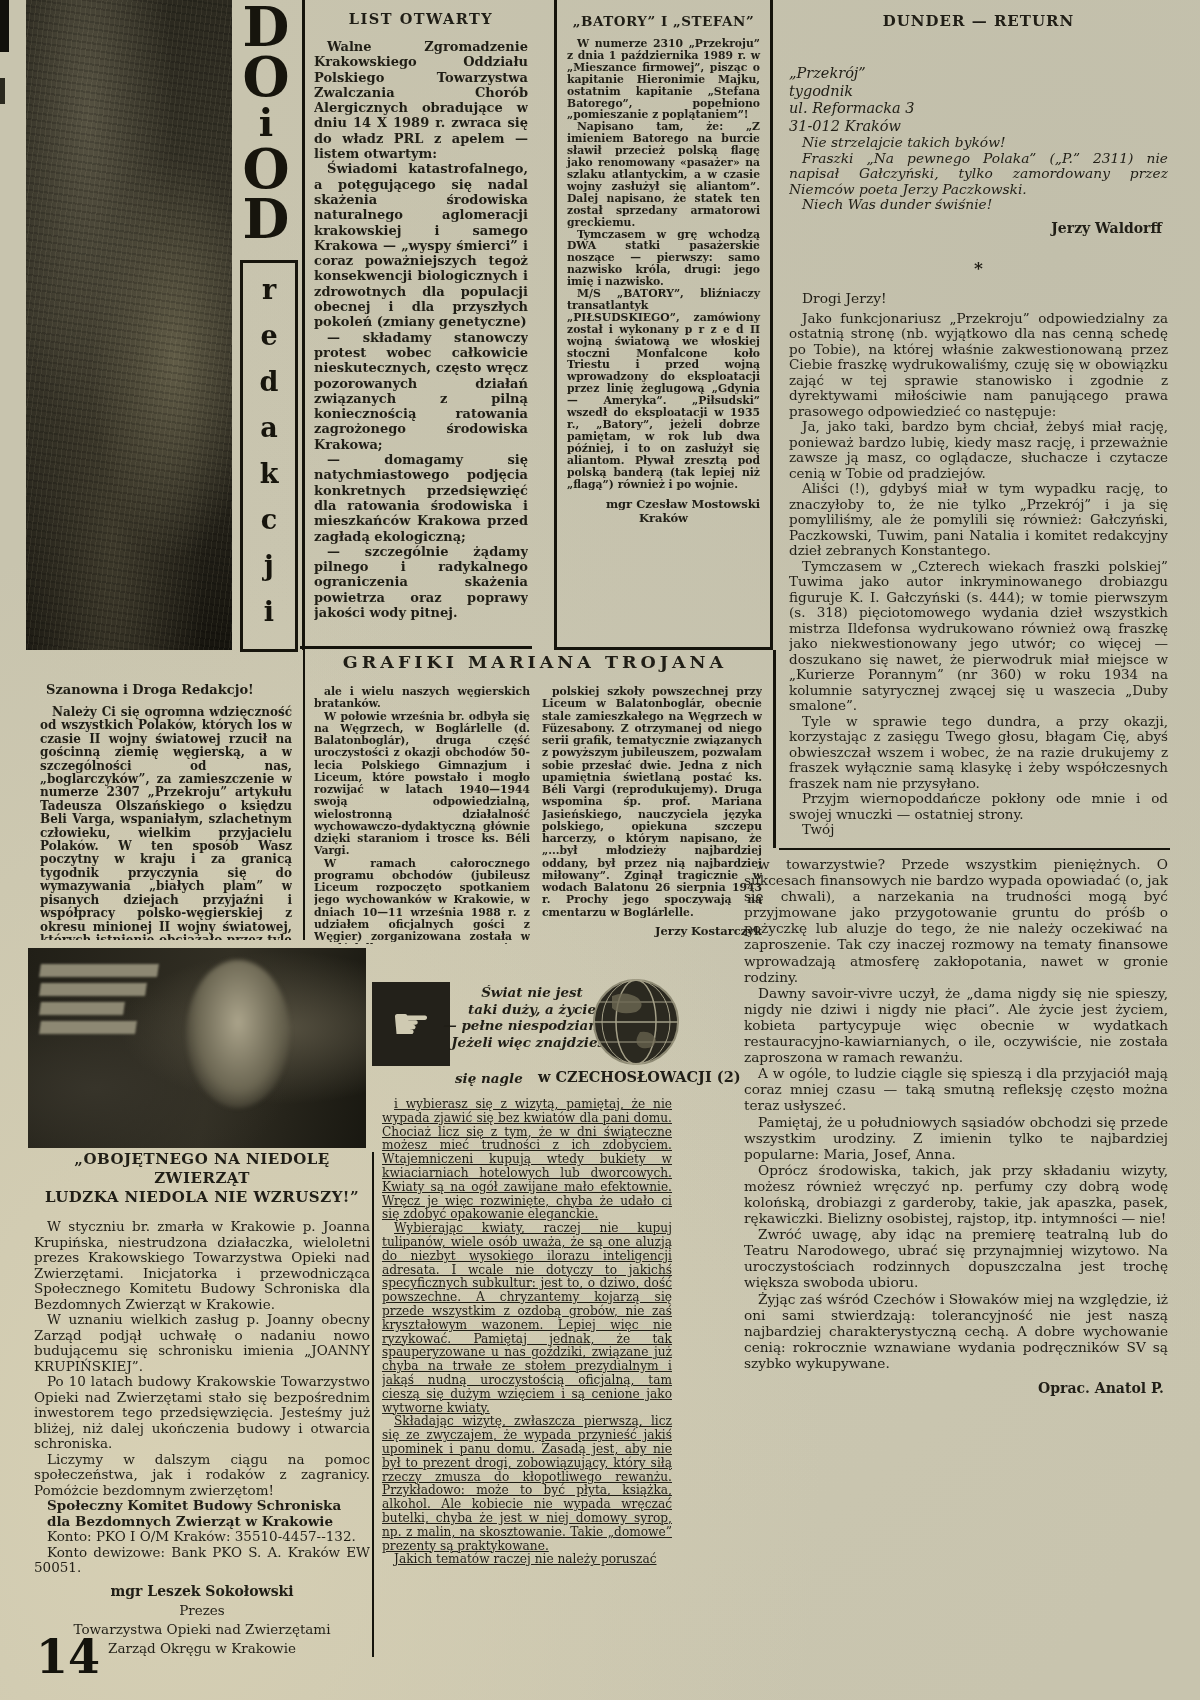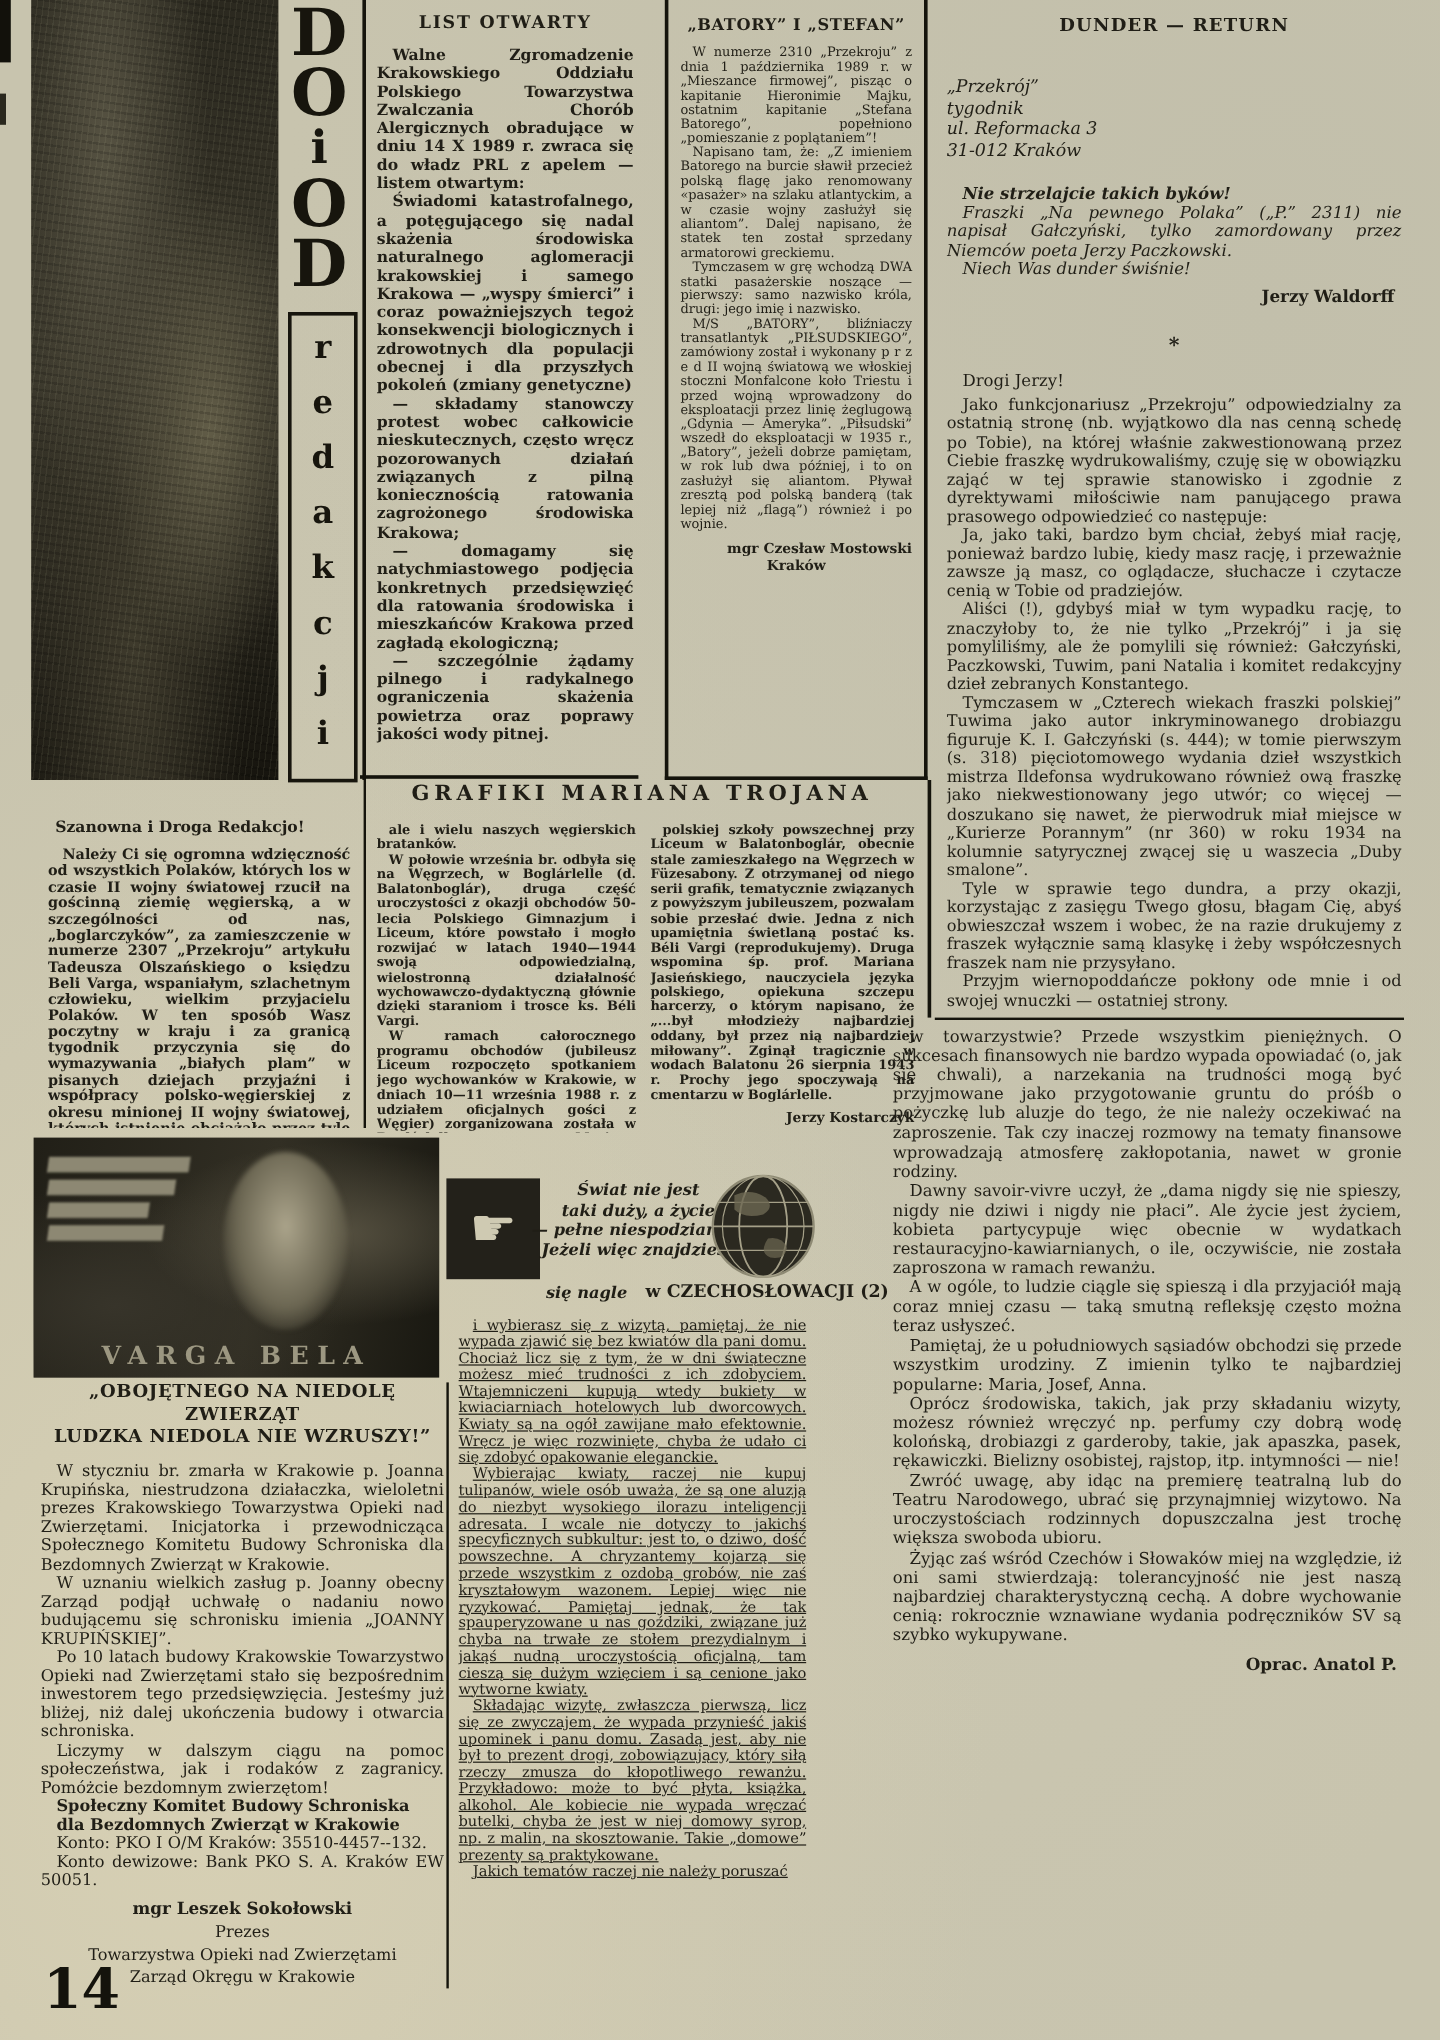--- a/index.html
+++ b/index.html
@@ -46,33 +46,33 @@
   .hrule-list{left:300px;top:646px;width:232px;height:3px;}
 
   
   .col-list{left:314px;top:10px;width:214px;height:632px;overflow:hidden;}
   .col-list h2{text-align:center;font-size:14.5px;letter-spacing:1.5px;margin-bottom:12px;}
   .col-list p{font-weight:bold;font-size:13px;line-height:15.3px;}
 
   
   .col-batory{left:554px;top:0;width:219px;height:650px;border-left:3px solid #15140c;border-right:3px solid #15140c;border-bottom:3px solid #15140c;padding:13px 10px 0;overflow:hidden;}
   .col-batory h2{text-align:center;font-size:13.5px;letter-spacing:.5px;margin-bottom:9px;}
-  .col-batory p{font-weight:normal;font-size:10.8px;line-height:11.9px;text-indent:10px;}
+  .col-batory p{font-weight:bold;font-size:10.8px;line-height:11.9px;text-indent:10px;}
   .col-batory .sig-r{font-size:11.5px;margin-top:7px;}
   .col-batory .sig-c{font-weight:bold;font-size:11.5px;}
 
   .vrule-b2{left:773px;top:650px;width:3px;height:198px;}
   .hrule-dunder{left:779px;top:848px;width:391px;height:2px;}
 
   
   .col-dunder{left:789px;top:12px;width:379px;height:830px;overflow:hidden;}
   .col-dunder h2{text-align:center;font-size:15px;letter-spacing:1px;margin-bottom:35px;}
   .lh div{font-style:italic;font-size:14.5px;line-height:17.5px;}
   .col-dunder .letter{font-style:italic;font-size:13.8px;line-height:15.6px;}
-  .col-dunder .letter.first{margin-top:20px;font-weight:bold;}
+  .col-dunder .letter.first{margin-top:0;}
   .sig-jw{font-size:14px;margin:7px 6px 0 0;}
   .star{text-align:center;font-weight:bold;font-size:17px;margin:22px 0 12px;}
   .col-dunder .reply{font-size:13.5px;line-height:15.5px;}
   .salut{font-size:13.8px;margin-bottom:5px;}
   .closing-line{font-size:13.5px;line-height:15.5px;text-align:left;}
   .sig-ljk{font-size:14px;margin:9px 38px 0 0;}
 
   
   .grafiki-head{left:300px;top:652px;width:470px;text-align:center;font-weight:bold;font-size:17.5px;letter-spacing:4px;}
   .col-ga{left:40px;top:682px;width:252px;height:258px;overflow:hidden;}
@@ -227,21 +227,20 @@
   </section>
 
   <div class="abs photo2">
     <div class="plaque">
         <i></i>
         <i></i>
         <i></i>
         <i></i>
       </div>
     <div class="face"></div>
-    <div class="varga-caption">VARGA BELA</div>
   </div>
 
   <section class="abs col-zw">
     <h2>
       <span>„OBOJĘTNEGO NA NIEDOLĘ ZWIERZĄT</span><br>
       <span>LUDZKA NIEDOLA NIE WZRUSZY!”</span>
     </h2>
     <p>W styczniu br. zmarła w Krakowie p. Joanna Krupińska, niestrudzona działaczka, wieloletni prezes Krakowskiego Towarzystwa Opieki nad Zwierzętami. Inicjatorka i przewodnicząca Społecznego Komitetu Budowy Schroniska dla Bezdomnych Zwierząt w Krakowie.</p>
     <p>W uznaniu wielkich zasług p. Joanny obecny Zarząd podjął uchwałę o nadaniu nowo budującemu się schronisku imienia „JOANNY KRUPIŃSKIEJ”.</p>
     <p>Po 10 latach budowy Krakowskie Towarzystwo Opieki nad Zwierzętami stało się bezpośrednim inwestorem tego przedsięwzięcia. Jesteśmy już bliżej, niż dalej ukończenia budowy i otwarcia schroniska.</p>

